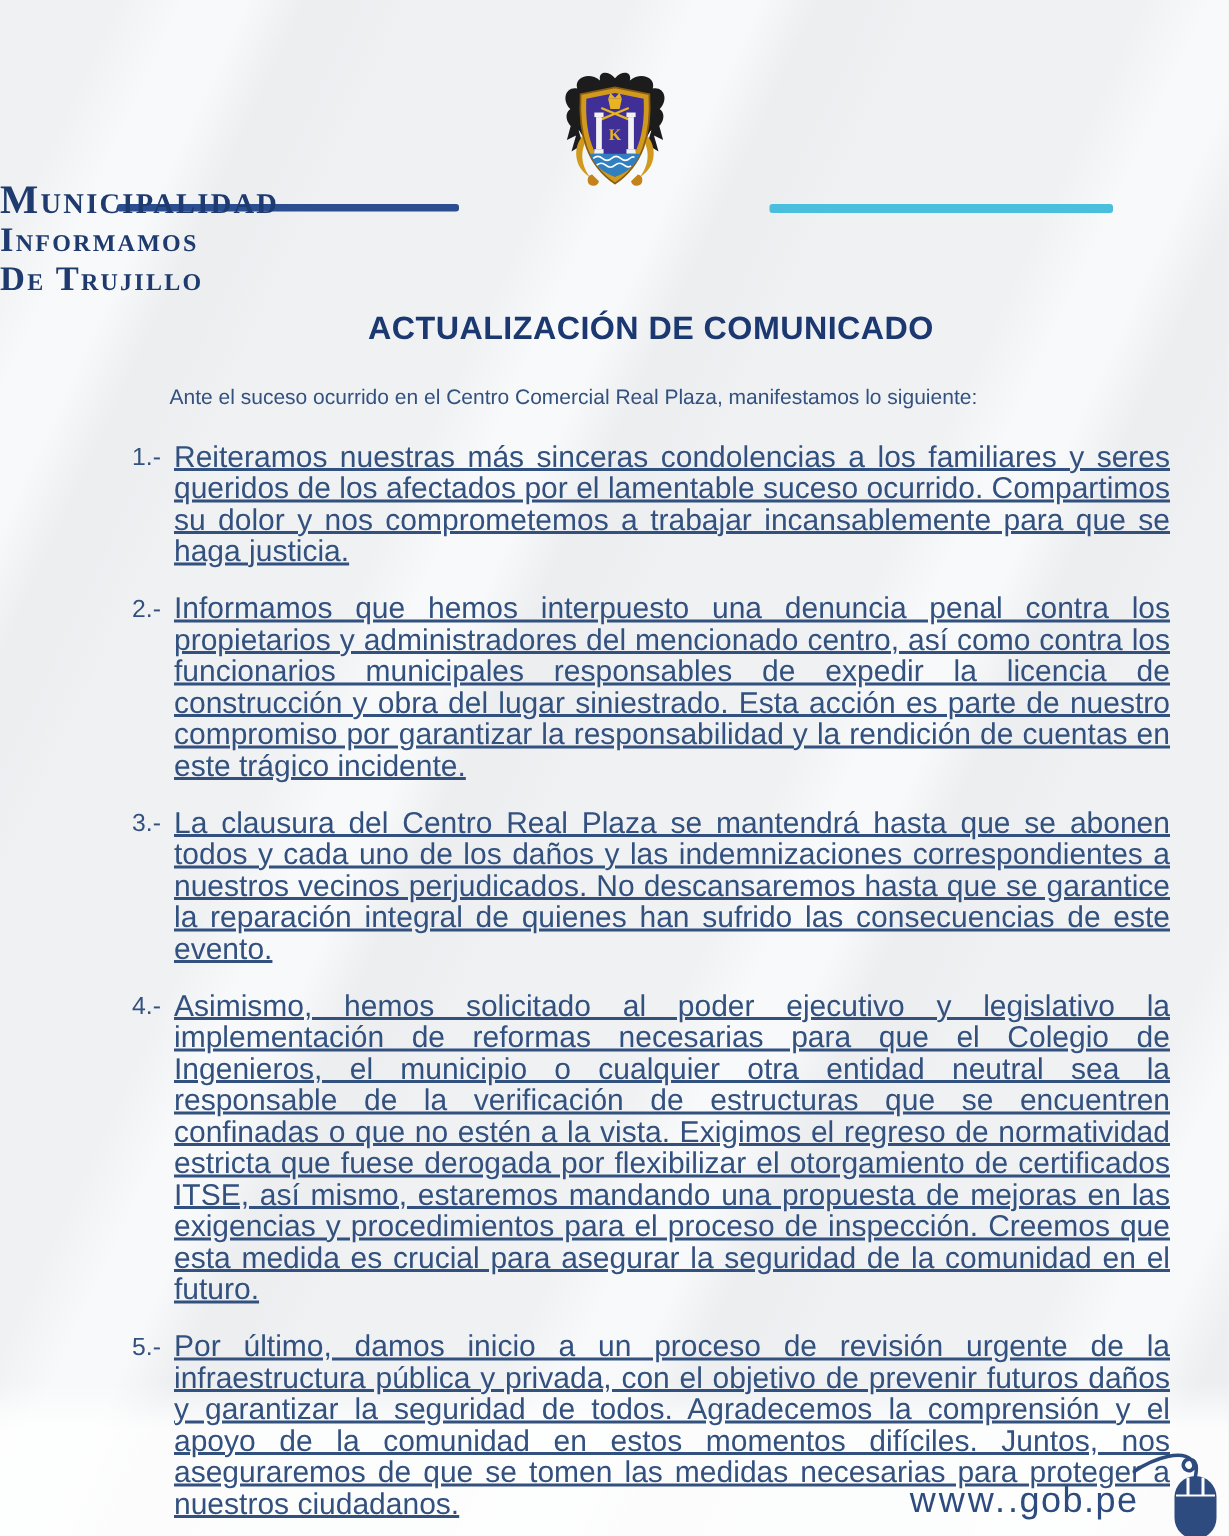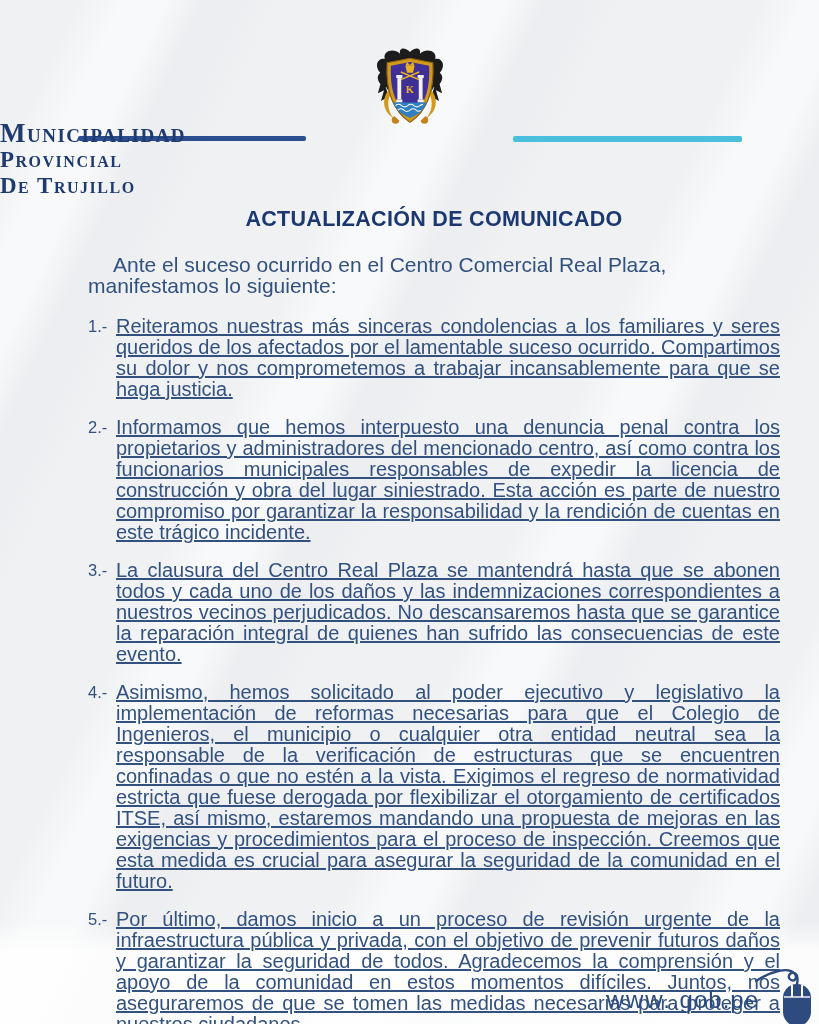--- a/index.html
+++ b/index.html
@@ -22,21 +22,21 @@
   .rule-right{left:513px;top:136px;width:229px;height:6px;background:#49bedd;}
   .brand{position:absolute;top:119px;left:0;width:100%;text-align:left;
          font-family:"Liberation Serif",serif;font-variant:small-caps;color:#1e3a6e;}
   .brand-l1{font-size:27px;letter-spacing:1.5px;line-height:28px;font-weight:600;}
   .brand-l2{font-size:23px;letter-spacing:1.5px;line-height:26px;font-weight:600;}
   .brand-l3{font-size:23px;letter-spacing:1.5px;line-height:26px;font-weight:600;}
   
   .doc{position:absolute;left:40px;right:39px;top:207px;color:#33517f;margin-left:48px;}
   .doc-title{text-align:center;color:#1c3870;font-weight:bold;font-size:21.5px;
              letter-spacing:.3px;margin:0 0 22px 0;}
-  .doc-intro{font-size:21px;line-height:21px;margin:0 0 20px 0;text-indent:25px;}
+  .doc-intro{font-size:14px;line-height:21px;margin:0 0 20px 0;text-indent:25px;}
   .item{display:flex;margin:0 0 17px 0;}
   .item-num{flex:0 0 28px;font-size:16.5px;line-height:21px;}
   .item-text{flex:1;font-size:20px;line-height:21px;text-align:justify;text-decoration:underline;}
   
   .footer{position:absolute;left:0;top:946px;width:100%;display:flex;
           justify-content:flex-end;align-items:baseline;color:#2d4b7e;}
   .url-prefix{font-size:24px;letter-spacing:2px;}
   .url-domain{font-size:34px;font-weight:bold;letter-spacing:.5px;}
   .url-suffix{font-size:24px;letter-spacing:1px;}
   .mouse{width:64px;height:62px;margin-left:-4px;transform:translateY(20px);}
@@ -77,21 +77,21 @@
 
     <path d="M28 74 L72 74 C68 84 60 91 50 94 C40 91 32 84 28 74 Z" fill="#2f7fc1"></path>
     <path d="M31 78 q4 -3.5 8 0 q4 3.5 8 0 q4 -3.5 8 0 q4 3.5 8 0 q2 -1.8 4 -1" stroke="#ffffff" stroke-width="1.4" fill="none"></path>
     <path d="M34 84 q4 -3.5 8 0 q4 3.5 8 0 q4 -3.5 8 0 q3 2.6 6 0.5" stroke="#ffffff" stroke-width="1.4" fill="none"></path>
   </svg>
 
   <div class="rule rule-left"></div>
   <div class="rule rule-right"></div>
   <div class="brand">
     <div class="brand-l1">Municipalidad</div>
-    <div class="brand-l2">Provincial</div>
+    <div class="brand-l2">Informamos</div>
     <div class="brand-l3">De Trujillo</div>
   </div>
 
   <div class="doc">
     <h1 class="doc-title">ACTUALIZACIÓN DE COMUNICADO</h1>
     <p class="doc-intro">Ante el suceso ocurrido en el Centro Comercial Real Plaza, manifestamos lo siguiente:</p>
 
     <div class="item">
       <span class="item-num">1.-</span>
       <span class="item-text">Reiteramos nuestras más sinceras condolencias a los familiares y seres queridos de los afectados por el lamentable suceso ocurrido. Compartimos su dolor y nos comprometemos a trabajar incansablemente para que se haga justicia.</span>

